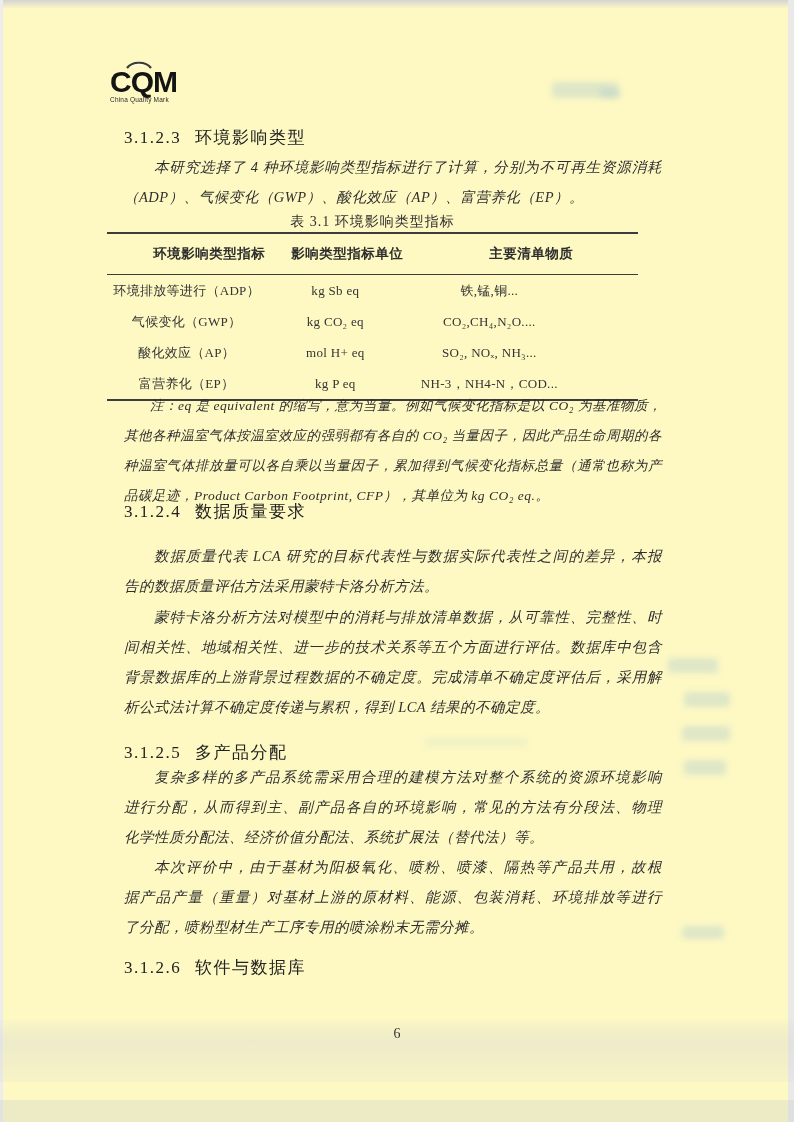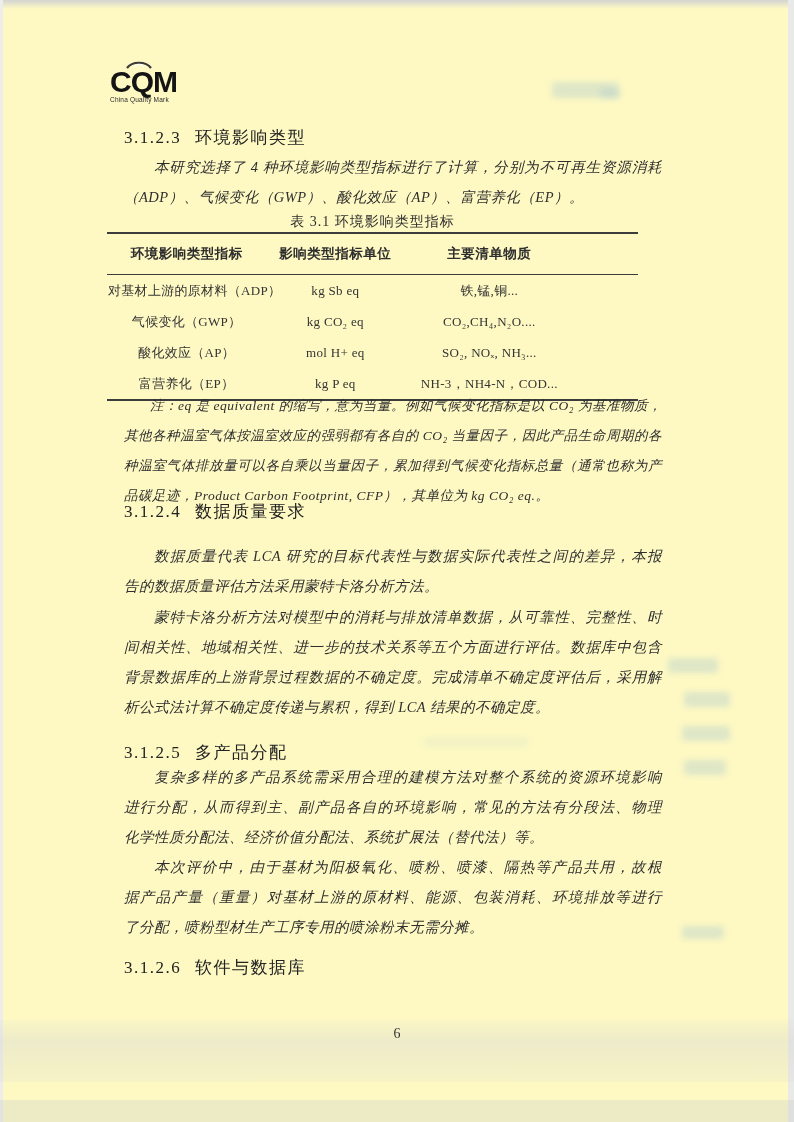--- a/index.html
+++ b/index.html
@@ -46,21 +46,21 @@
   .ind{text-indent:30px;}
   .note .ln{font-size:13.5px;}
   .ind-sm{text-indent:26px;}
 
   
   .caption{position:absolute;left:107px;top:213px;width:531px;text-align:center;
     font-size:14px;letter-spacing:1px;white-space:nowrap;}
   .impact-table{position:absolute;left:107px;top:232px;width:531px;
     border-collapse:collapse;table-layout:fixed;
     border-top:2px solid var(--rule);border-bottom:2px solid var(--rule);}
-  .impact-table th{height:38px;font-size:13.5px;font-weight:bold;text-align:center;
+  .impact-table th{height:38px;font-size:13.5px;font-weight:bold;text-align:right;
     vertical-align:middle;border-bottom:1.5px solid var(--rule);letter-spacing:.5px;white-space:nowrap;}
   .impact-table td{height:29px;font-size:13px;text-align:center;vertical-align:middle;
     color:#333;letter-spacing:.3px;white-space:nowrap;}
 
   .pageno{position:absolute;left:0;top:1026px;width:794px;text-align:center;
     font-size:14px;color:#333;}
 </style>
 </head>
 <body>
 
@@ -109,21 +109,21 @@
     <thead>
       <tr>
         <th>环境影响类型指标</th>
         <th>影响类型指标单位</th>
         <th>主要清单物质</th>
         <th></th>
       </tr>
     </thead>
     <tbody>
       <tr>
-        <td>对基材上游的原材料（ADP）</td>
+        <td>环境排放等进行（ADP）</td>
         <td>kg Sb eq</td>
         <td>铁,锰,铜...</td>
         <td></td>
       </tr>
       <tr>
         <td>气候变化（GWP）</td>
         <td>kg CO₂ eq</td>
         <td>CO₂,CH₄,N₂O....</td>
         <td></td>
       </tr>

